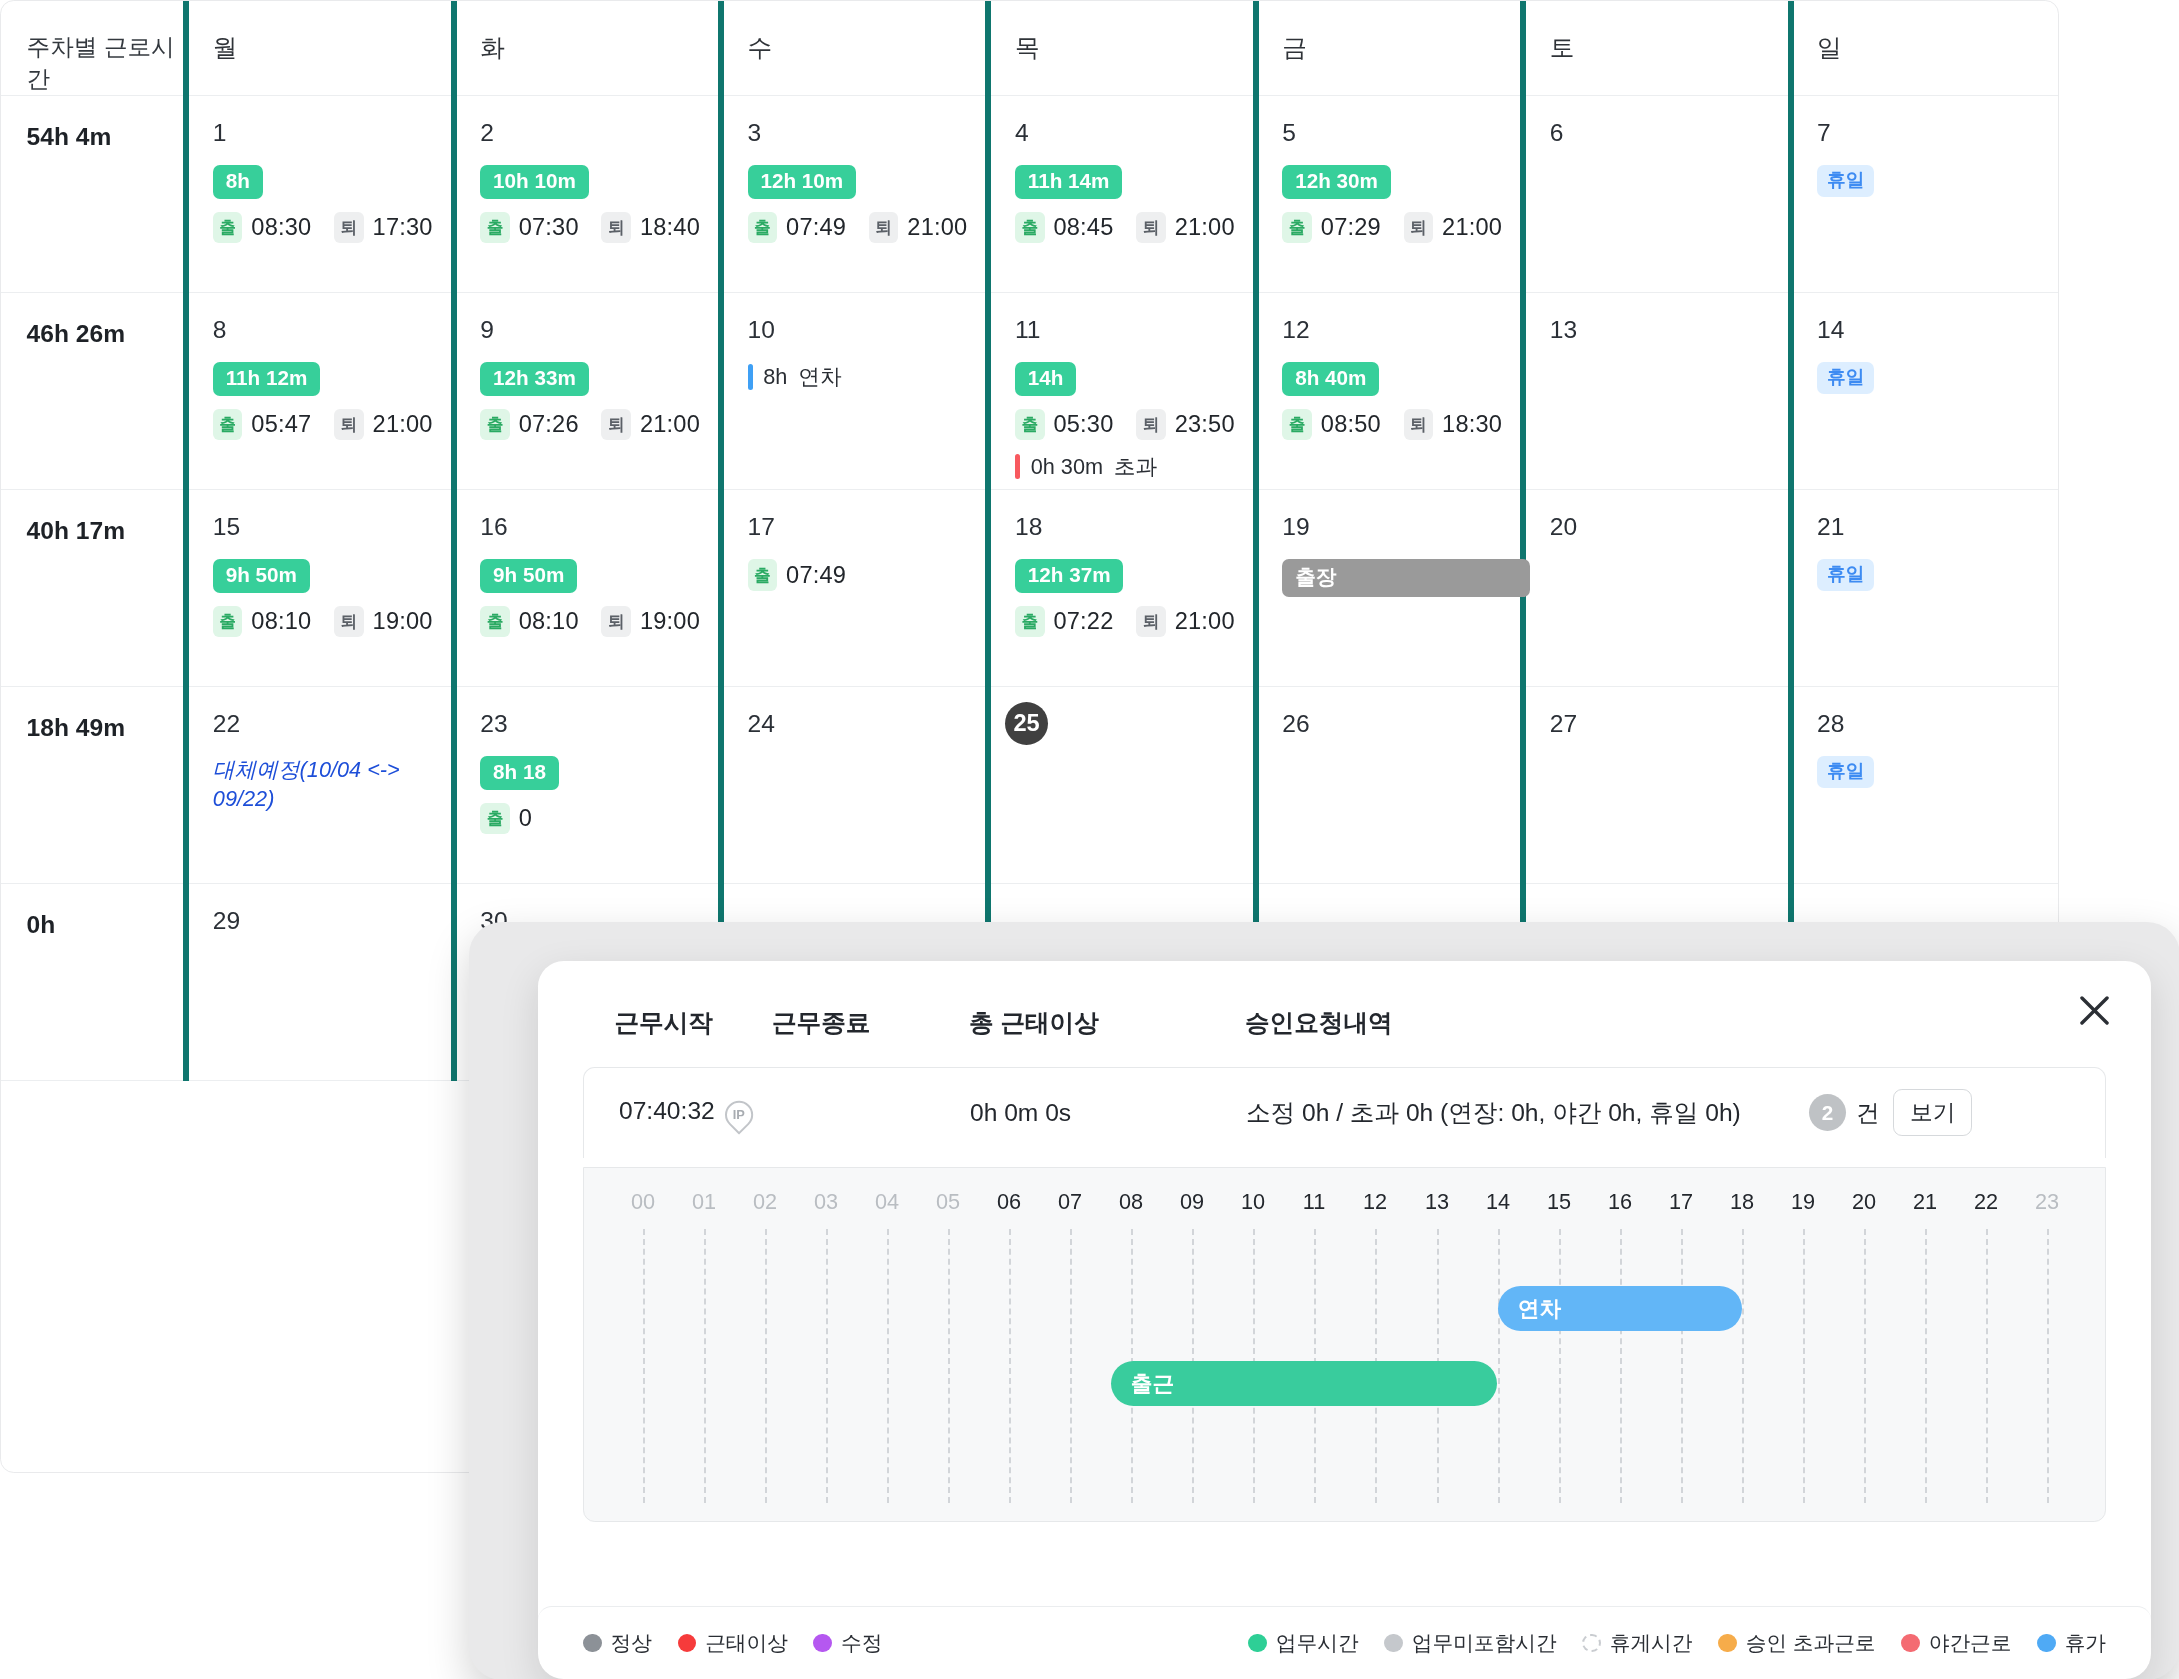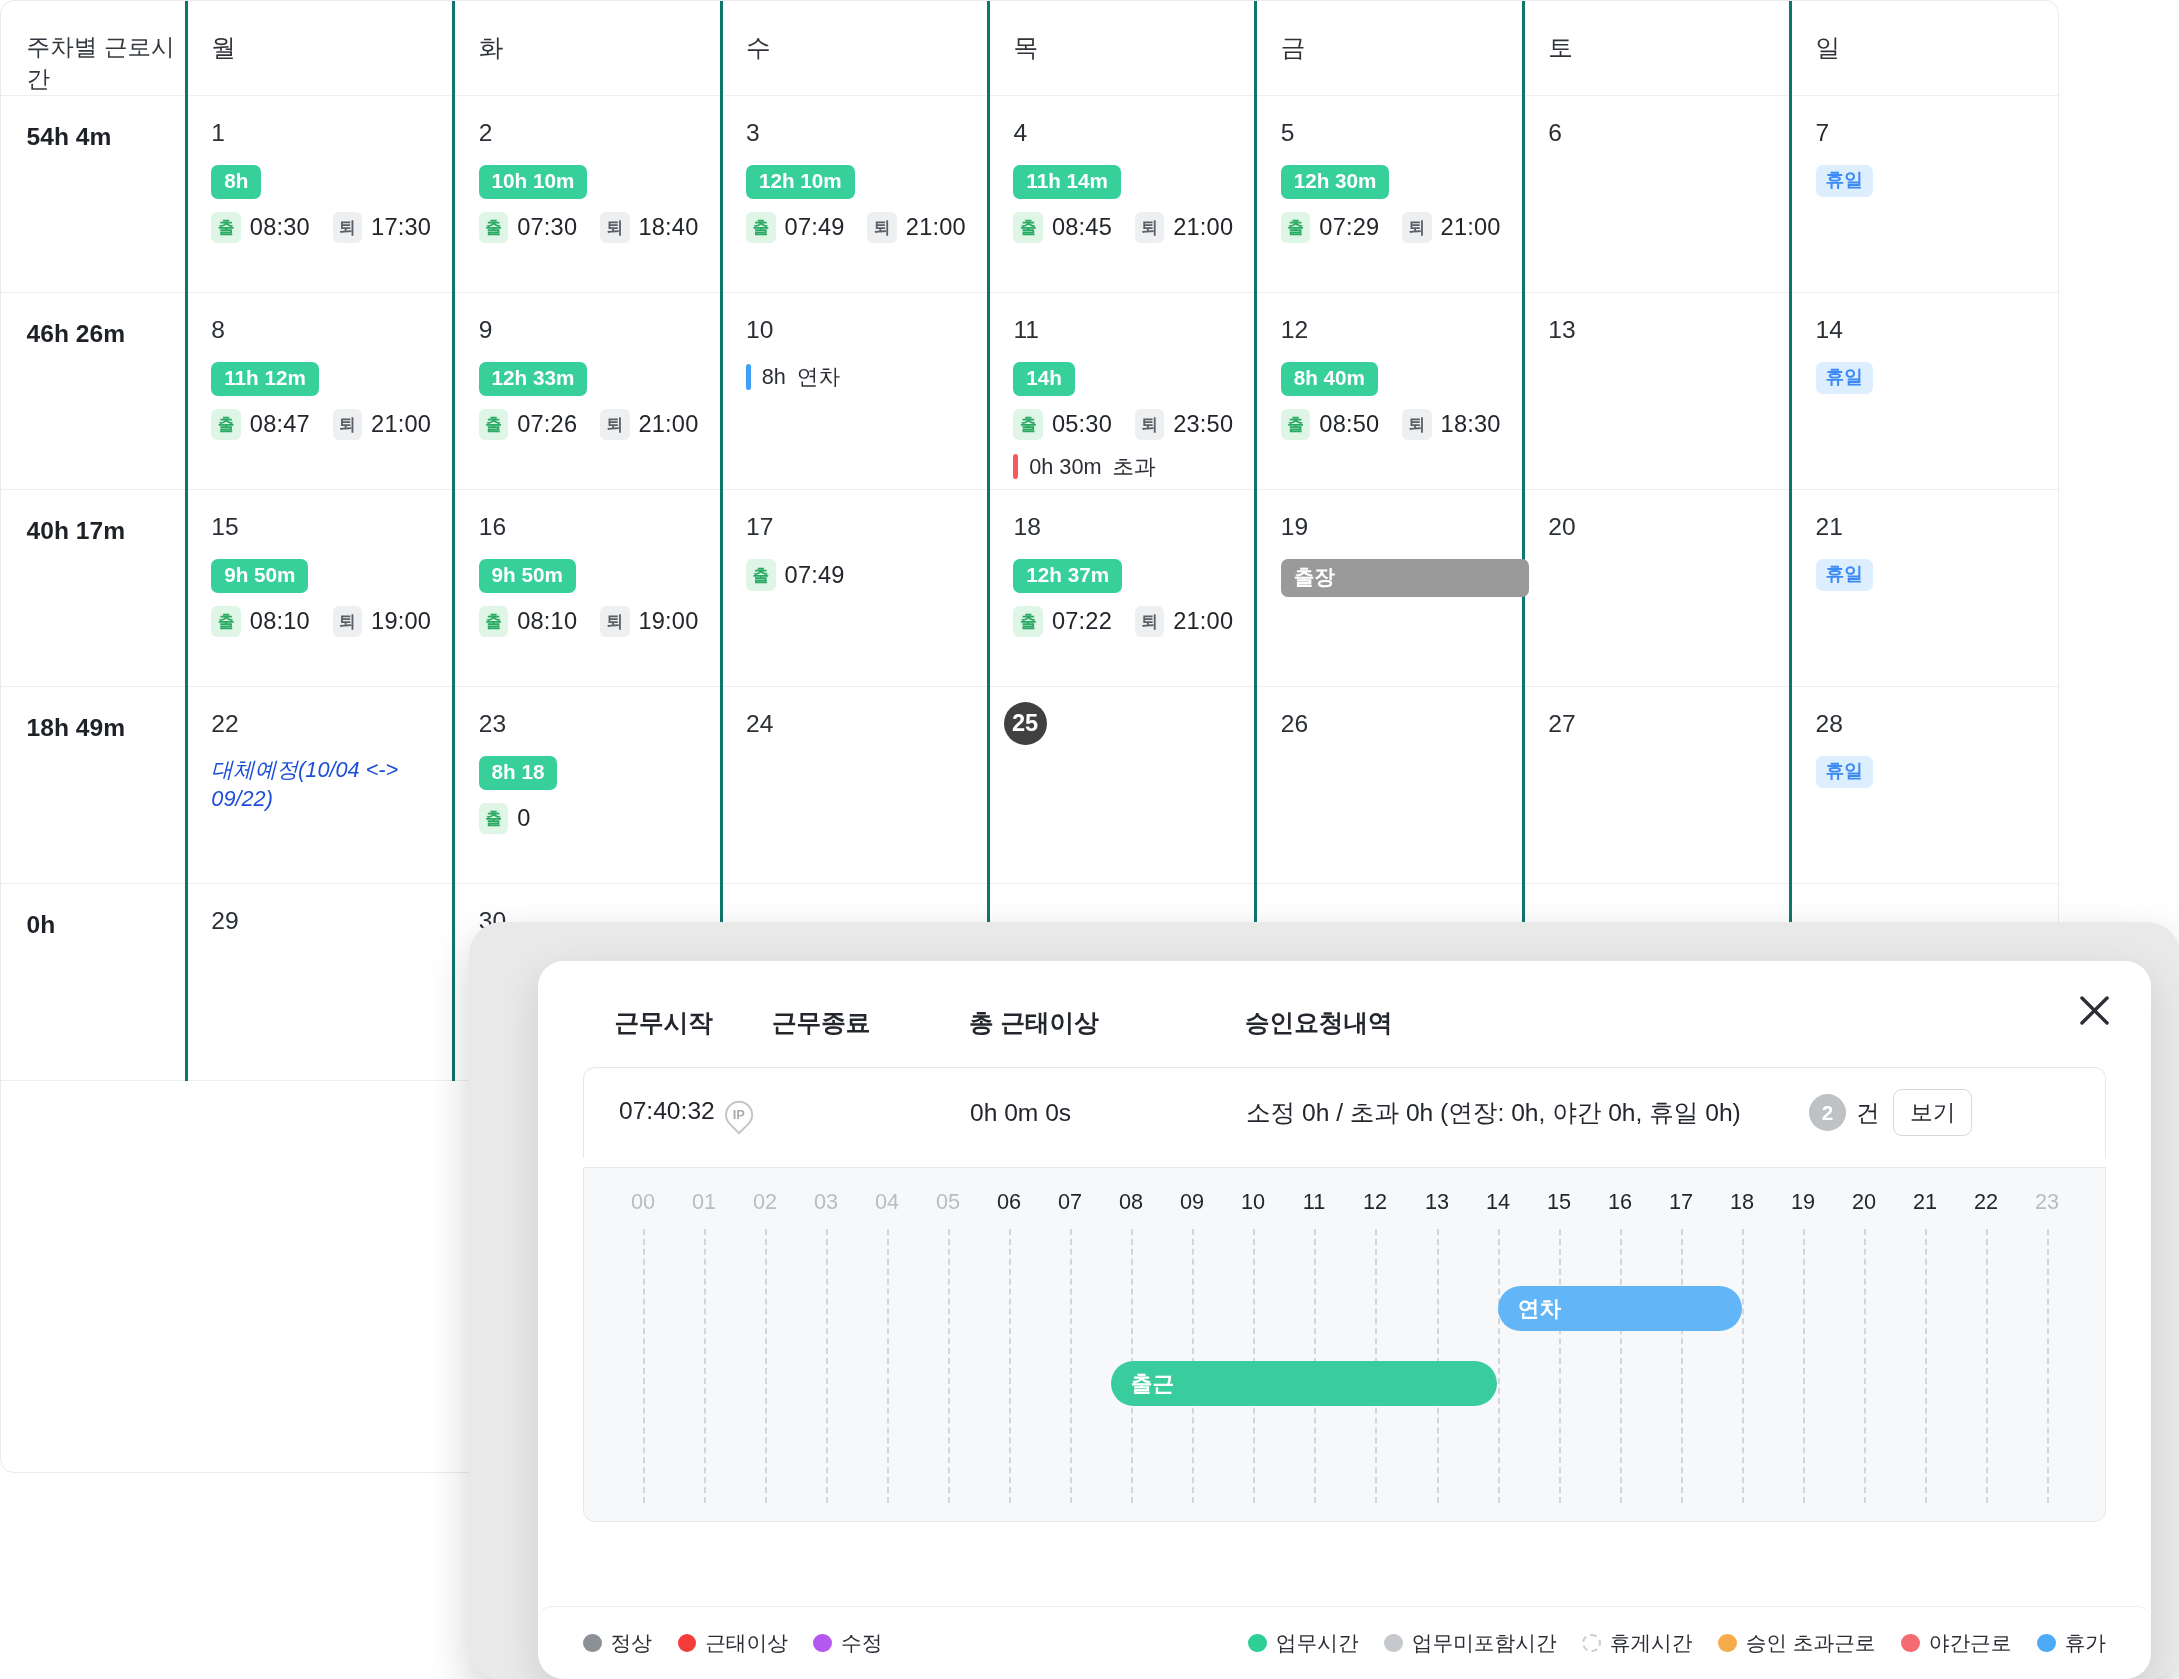--- a/index.html
+++ b/index.html
@@ -15,21 +15,21 @@
   .cal-card {
     position: absolute; left: 0; top: 0;
     width: 2059px; height: 1473px;
     background: #fff;
     border: 1px solid #e9eaec;
     border-radius: 13.8px;
     overflow: hidden;
   }
   .cal-table { width: 100%; border-collapse: collapse; table-layout: fixed; }
   .cal-table th, .cal-table td {
-    border-right: 3px solid #0f766e;
+    border-right: 6px solid #0f766e;
     border-bottom: 1px solid #eceef0;
     vertical-align: top;
     text-align: left;
   }
   .cal-table th:last-child, .cal-table td:last-child { border-right: none; }
   .col-week  { width: 185px; }
   .col-day   { width: 267px; }
 
   thead th {
     height: 89px;
@@ -295,21 +295,21 @@
             </td>
             <td class="daycell"><div class="daynum">7</div><span class="chip-holiday">휴일</span></td>
           </tr>
           <tr style="height: 197px;">
             <td class="weektotal">46h 26m</td>
             <td class="daycell">
               <div class="daynum">8</div>
               <div><span class="chip-hours">11h 12m</span></div>
               <div class="punch-row">
                 <span class="mini-in">출</span>
-                <span class="punch-time">08:47</span>
+                <span class="punch-time">05:47</span>
                 <span class="mini-out">퇴</span>
                 <span class="punch-time">21:00</span>
               </div>
             </td>
             <td class="daycell">
               <div class="daynum">9</div>
               <div><span class="chip-hours">12h 33m</span></div>
               <div class="punch-row">
                 <span class="mini-in">출</span>
                 <span class="punch-time">07:26</span>

